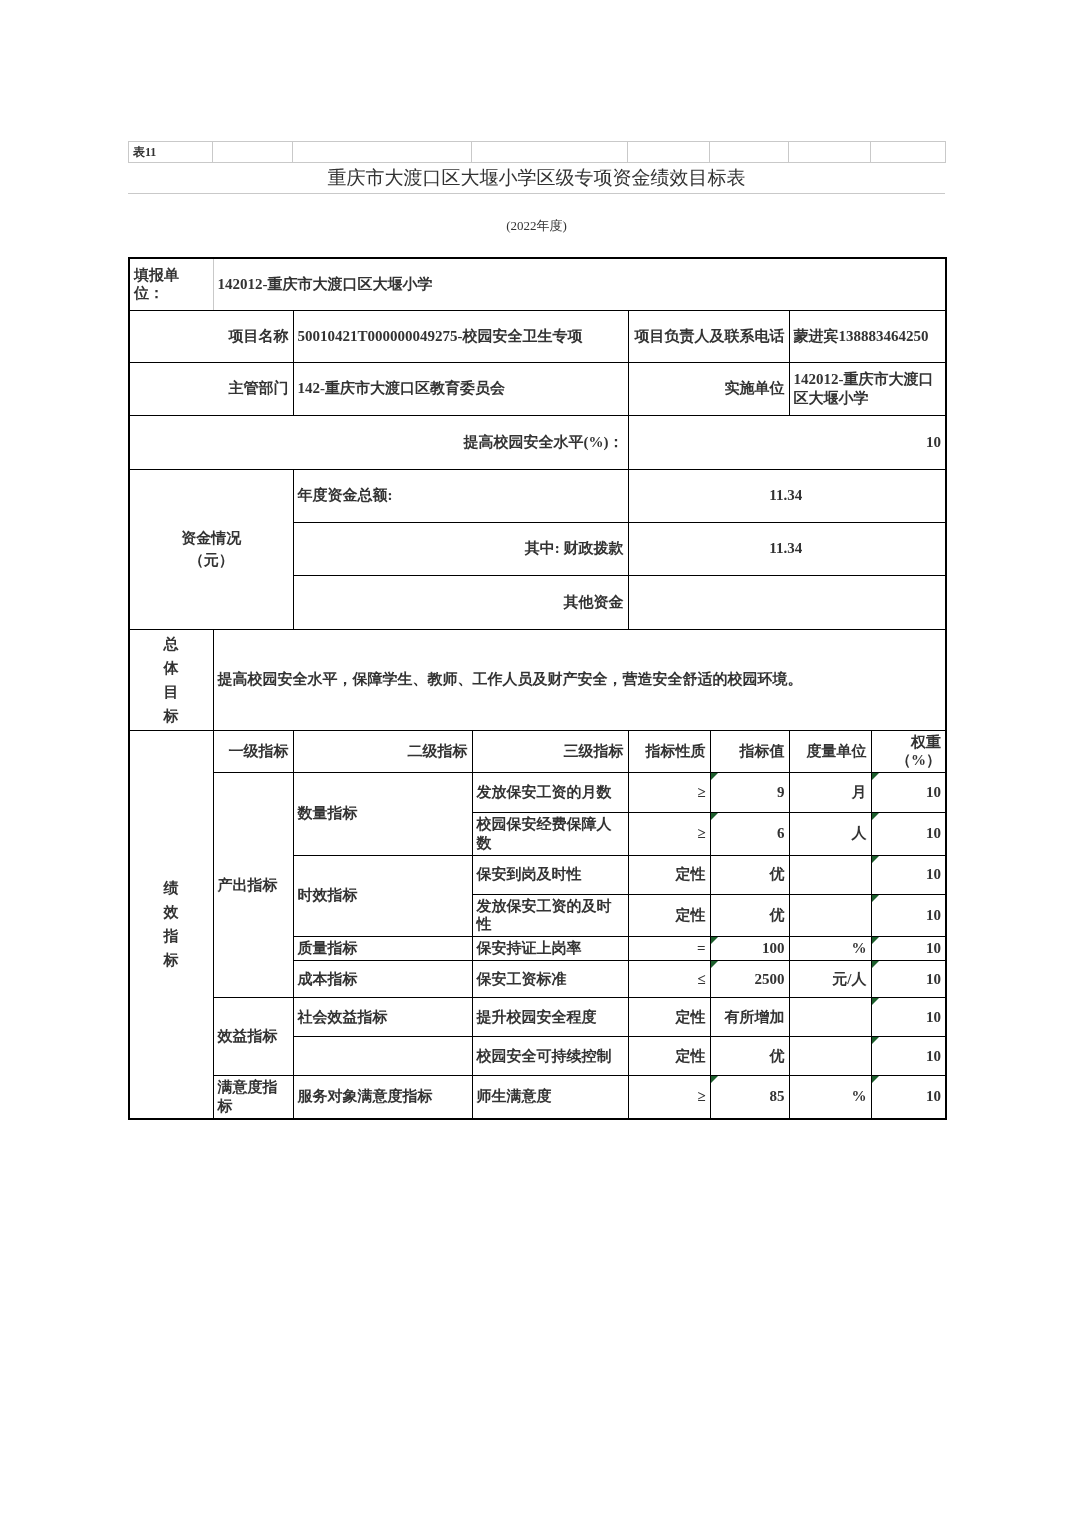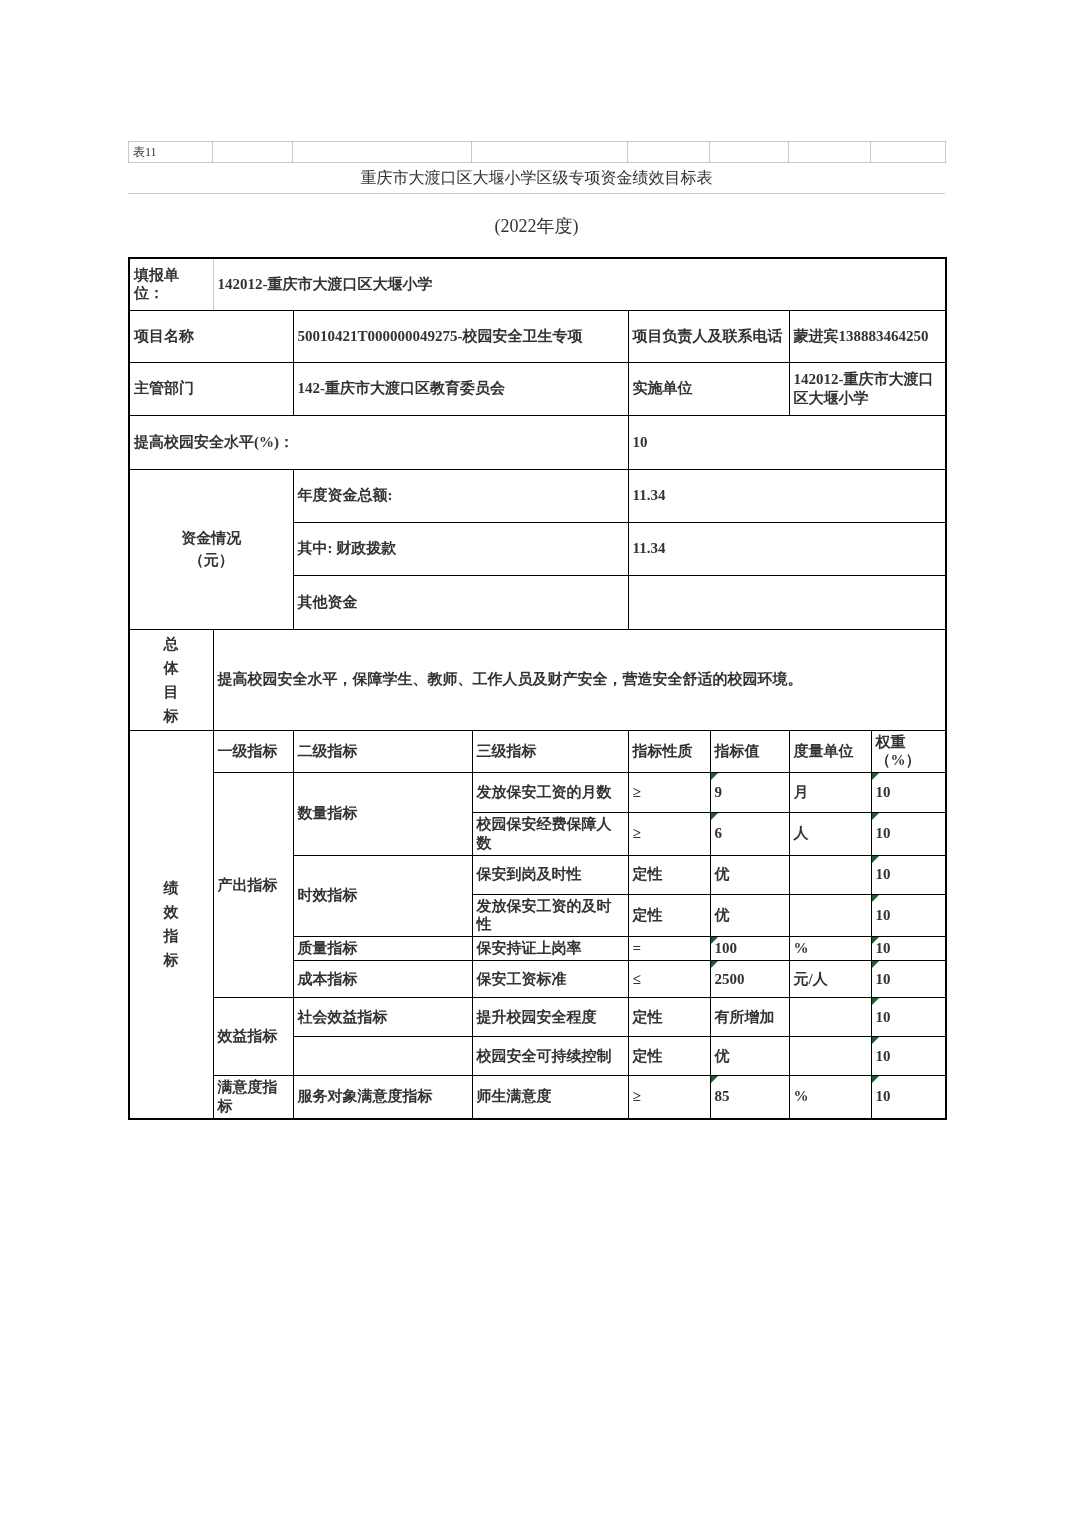--- a/index.html
+++ b/index.html
@@ -6,34 +6,34 @@
   html,body { width:1074px; height:1520px; background:#ffffff;
     font-family:"Liberation Serif","DejaVu Serif",serif; color:#333; }
   #sheet { position:absolute; left:128px; top:141px; width:817px; }
 
   table { border-collapse:collapse; table-layout:fixed; width:817px; }
   td { overflow:hidden; vertical-align:middle; font-size:15px; line-height:1.25;
        padding:2px 4px; position:relative; }
 
   
   #strip td { border:1px solid #c9c9c9; height:21px; padding:0 4px;
-              font-size:12px; font-weight:normal; }
+              font-size:12px; font-weight:bold; }
 
   
   #title-row { height:31px; border-bottom:1px solid #c9c9c9; display:flex;
-               align-items:center; justify-content:center; font-size:16px; }
+               align-items:center; justify-content:center; font-size:19px; }
   #subtitle-row { height:63px; display:flex; align-items:center;
-                  justify-content:center; font-size:18px; }
+                  justify-content:center; font-size:13px; }
 
   
   #main { border:2px solid #000;font-weight:bold; }
   #main td { border:1px solid #000; }
-  .c { text-align:left; }
+  .c { text-align:right; }
   .l { text-align:left; }
-  .r { text-align:left; padding-right:6px; }
+  .r { text-align:center; padding-right:6px; }
   .gray-div { border-right-color:#c9c9c9 !important; }
   .vlabel { width:1.05em; margin:0 auto; word-break:break-all;
             text-align:left; line-height:1.6; }
   .two-line { text-align:center; line-height:1.5; }
   .ind { font-size:15px; }
   .h52{height:52px} .h53{height:53px} .h54{height:54px} .h93{height:93px}
   .h38{height:38px} .h40{height:40px} .h39{height:39px} .h35{height:24px}
   .h37{height:37px}
 
   

